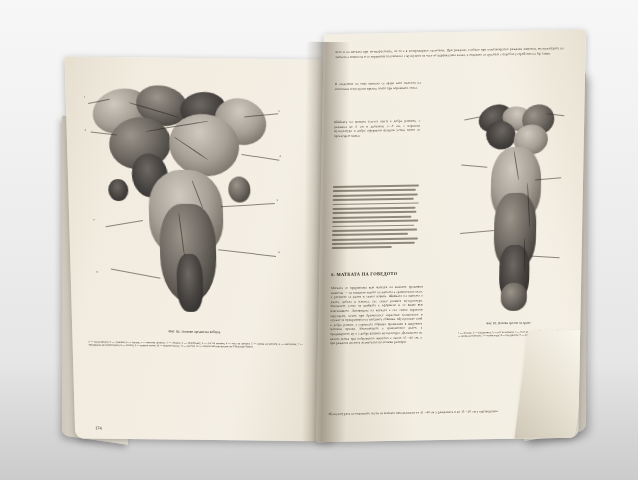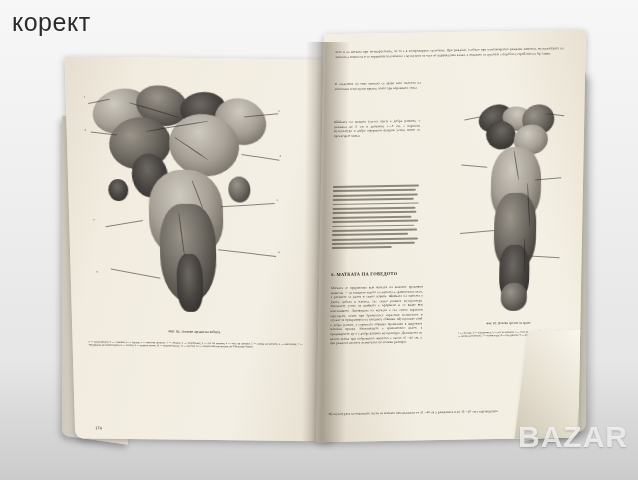--- a/index.html
+++ b/index.html
@@ -240,21 +240,20 @@
   }
 </style>
 </head>
 <body>
 
 <div id="scene">
 
   <div class="backdrop"></div>
   <div class="backdrop-shadow"></div>
 
-  <div class="watermark-top">корект</div>
 
   <div class="book">
 
     <div class="stack-left"></div>
     <div class="stack-right"></div>
 
     <div class="page page-left">
       <div class="page-inner">
 
         <div class="fig-left">
@@ -376,17 +375,14 @@
         <div class="caption-small" style="position:absolute; left:140px; top:300px; width:100px;">1 — яйчник; 2 — яйцепровод; 3 — рог на матката; 4 — тяло на матката; 5 — карункули; 6 — шийка на матката; 7 — влагалище; 8 — преддверие; 9 — пикочен мехур; 10 — ректум</div>
 
         <div class="folio folio-right">175</div>
       </div>
       <div class="curl"></div>
     </div>
 
     <div class="gutter"></div>
   </div>
 
-  <div class="watermark-bottom">
-    <span>BAZAR</span>
-  </div>
 
 </div>
 
 </body></html>

